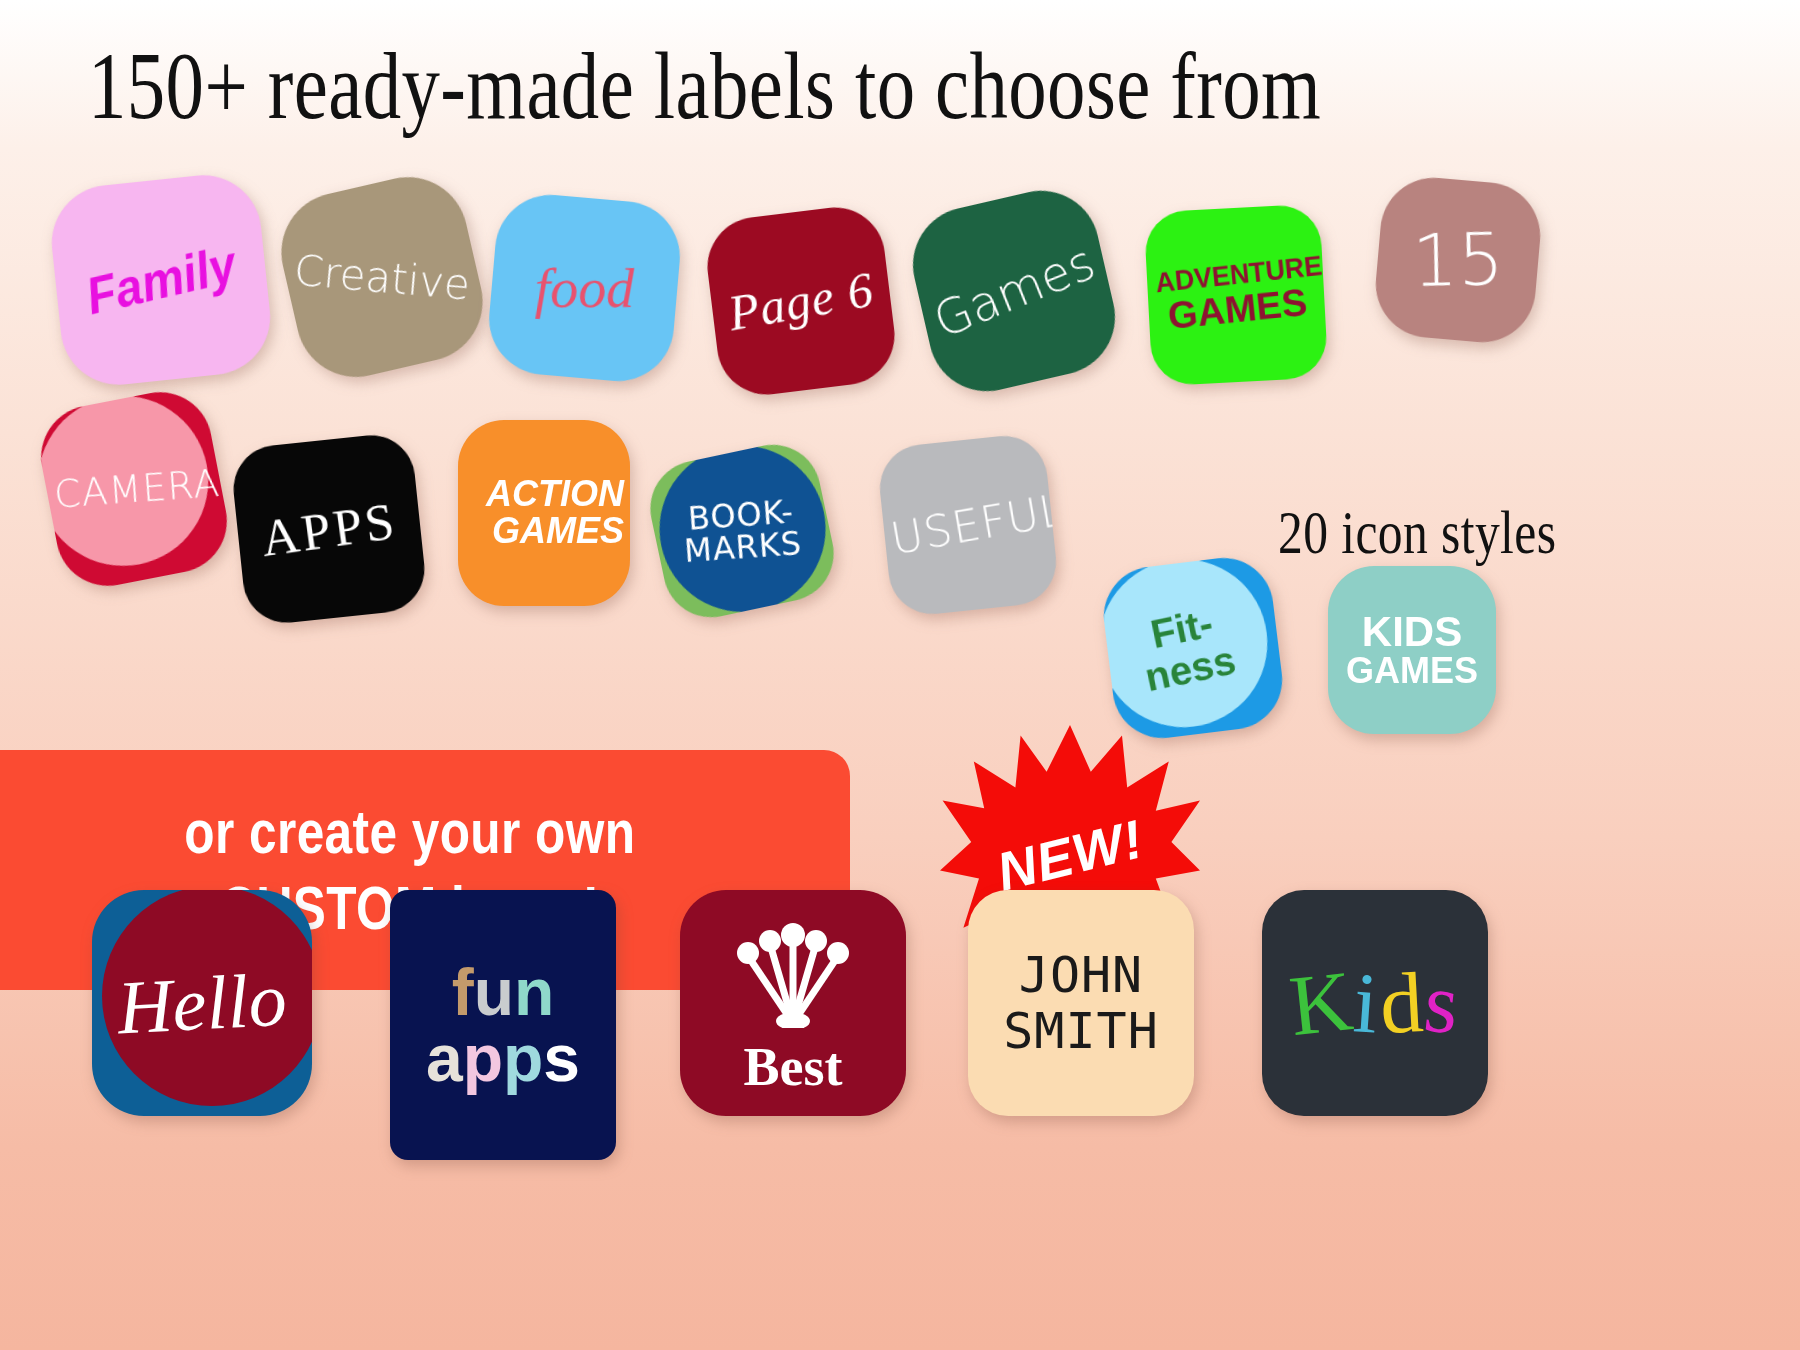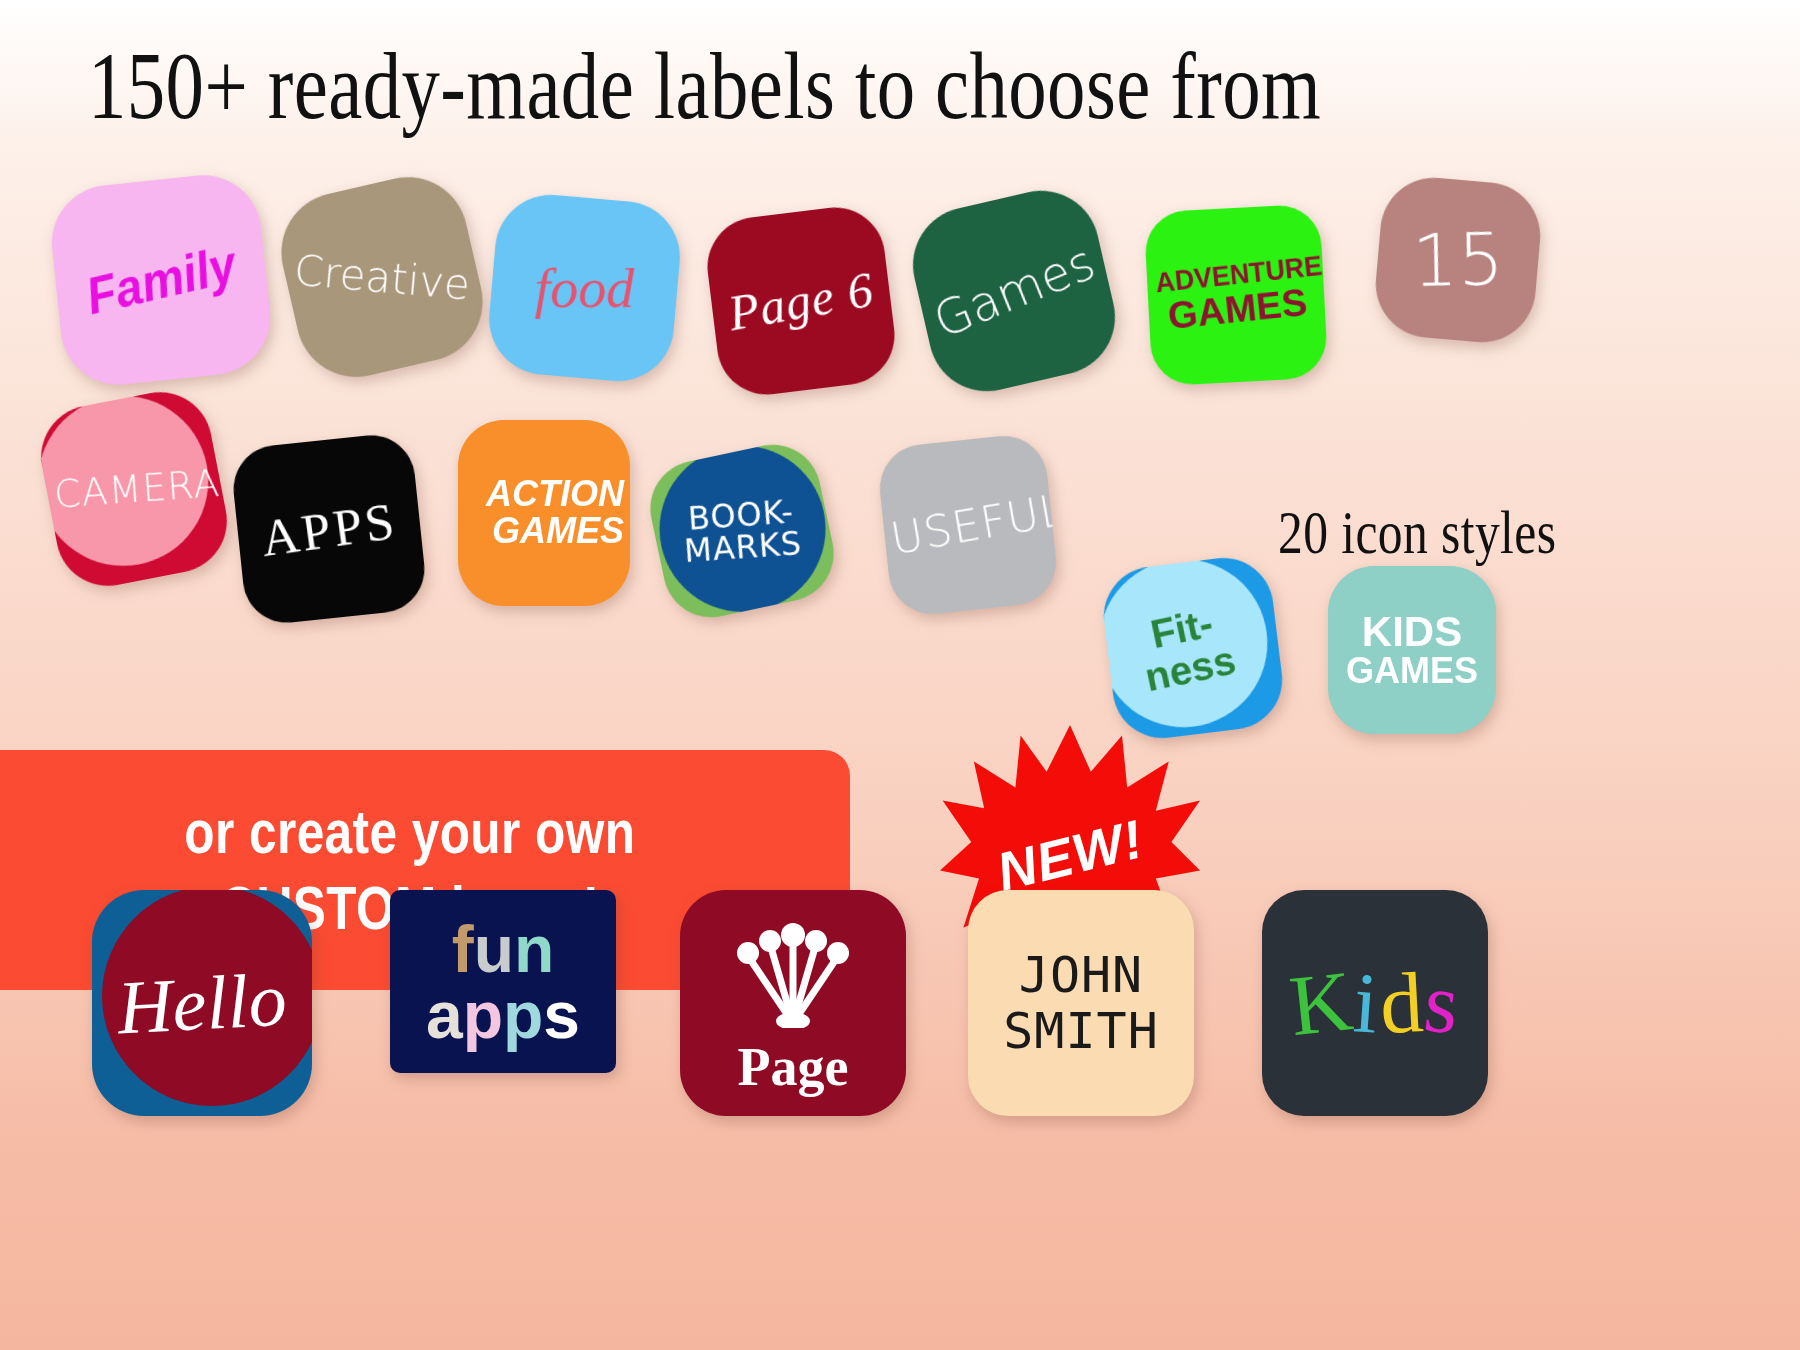--- a/index.html
+++ b/index.html
@@ -161,21 +161,21 @@
       <polygon fill="#f40c08" points="100,0 116,36 140,8 144,48 176,28 166,66 200,58 178,90 200,112 166,118 180,156 144,140 140,180 116,152 100,196 82,152 58,180 52,140 18,156 30,118 0,112 24,90 2,58 34,64 26,28 58,48 62,8 82,36"></polygon>
     </svg>
     <div class="ntxt">NEW!</div>
   </div>
 
   <div class="tile shadow" style="left:92px;top:890px;width:220px;height:226px;background:#0d5f96;border-radius:52px;">
     <span class="inner-circle" style="left:10px;top:-4px;width:220px;height:220px;background:#8e0a25;"></span>
     <span class="lbl f-serif" style="position:relative;color:#ffffff;font-size:76px;font-style:italic;transform:rotate(-3deg);">Hello</span>
   </div>
 
-  <div class="tile shadow" style="left:390px;top:890px;width:226px;height:183px;background:#081350;border-radius:10px;">
+  <div class="tile shadow" style="left:390px;top:890px;width:226px;height:270px;background:#081350;border-radius:18px;">
     <span class="lbl" style="line-height:1.0;font-family:'Liberation Sans',sans-serif;font-weight:bold;">
       <span style="display:block;font-size:66px;">
         <span style="color:#c39a6b;">f</span><span style="color:#c9ccce;">u</span><span style="color:#8fd8ca;">n</span>
       </span>
       <span style="display:block;font-size:66px;">
         <span style="color:#e6e2da;">a</span><span style="color:#f3c7e0;">p</span><span style="color:#9fd9de;">p</span><span style="color:#ffffff;">s</span>
       </span>
     </span>
   </div>
 
@@ -190,21 +190,21 @@
             <path d="M75 105 L120 38"></path>
         </g>
         <circle cx="30" cy="35" r="11" fill="#fff"></circle>
           <circle cx="52" cy="23" r="11" fill="#fff"></circle>
         <circle cx="75" cy="17" r="12" fill="#fff"></circle>
           <circle cx="98" cy="23" r="11" fill="#fff"></circle>
         <circle cx="120" cy="35" r="11" fill="#fff"></circle>
         <ellipse cx="75" cy="103" rx="17" ry="9" fill="#fff"></ellipse>
       </svg>
     </span>
-    <span class="lbl f-serif" style="color:#ffffff;font-size:54px;font-weight:bold;margin-bottom:18px;">Page</span>
+    <span class="lbl f-serif" style="color:#ffffff;font-size:54px;font-weight:bold;margin-bottom:18px;">Best</span>
   </div>
 
   <div class="tile shadow" style="left:968px;top:890px;width:226px;height:226px;background:#fbdcb2;border-radius:40px;">
     <span class="lbl f-mono" style="color:#1a1a1a;line-height:1.12;">
       <span style="display:block;font-size:50px;letter-spacing:1px;">JOHN</span>
       <span style="display:block;font-size:50px;letter-spacing:1px;">SMITH</span>
     </span>
   </div>
 
   <div class="tile shadow" style="left:1262px;top:890px;width:226px;height:226px;background:#2b3139;border-radius:42px;">

